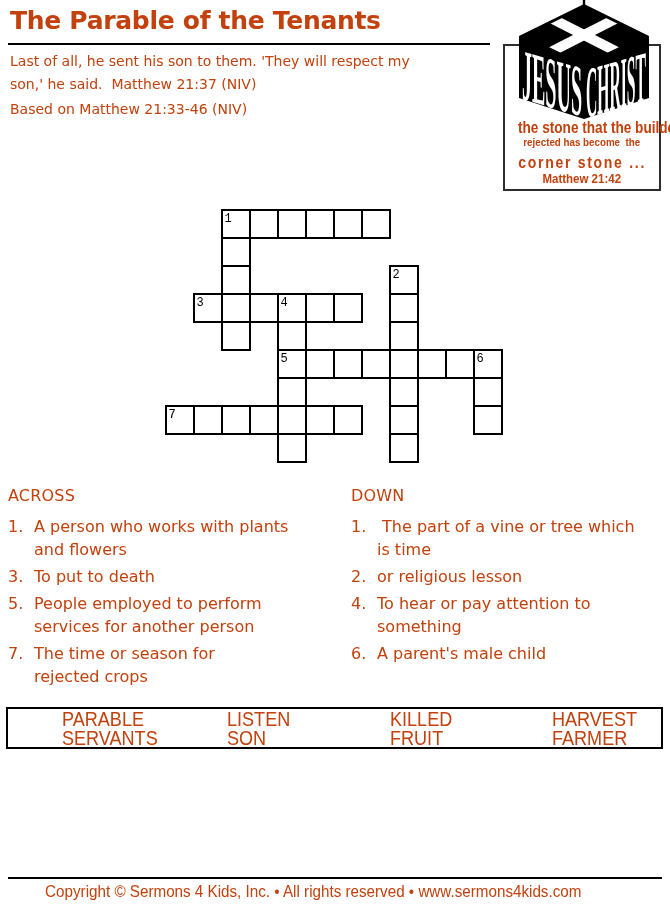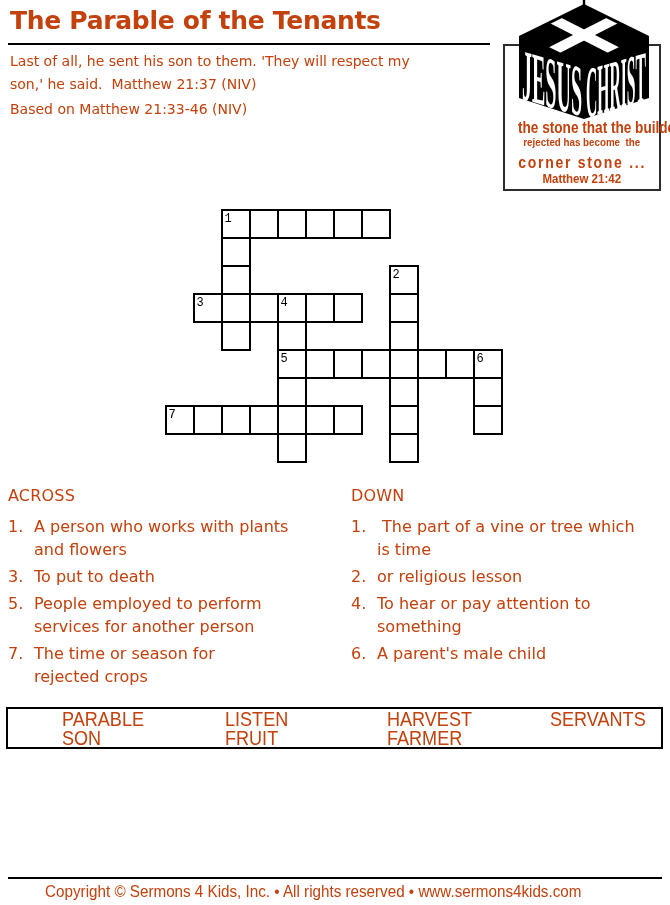--- a/index.html
+++ b/index.html
@@ -206,20 +206,21 @@
           <div class="clue-lines">
             <div class="pre">A parent's male child</div>
           </div>
         </div>
       </div>
   </div>
 
   <div id="word-bank">
       <div class="bank-cell"><span>PARABLE</span></div>
       <div class="bank-cell"><span>LISTEN</span></div>
+      <div class="bank-cell"><span>KILLED</span></div>
       <div class="bank-cell"><span>HARVEST</span></div>
       <div class="bank-cell"><span>SERVANTS</span></div>
       <div class="bank-cell"><span>SON</span></div>
       <div class="bank-cell"><span>FRUIT</span></div>
       <div class="bank-cell"><span>FARMER</span></div>
     </div>
 
   <div id="footer-rule"></div>
   <div id="footer-text">
     <span>Copyright © Sermons 4 Kids, Inc. • All rights reserved • www.sermons4kids.com</span>

